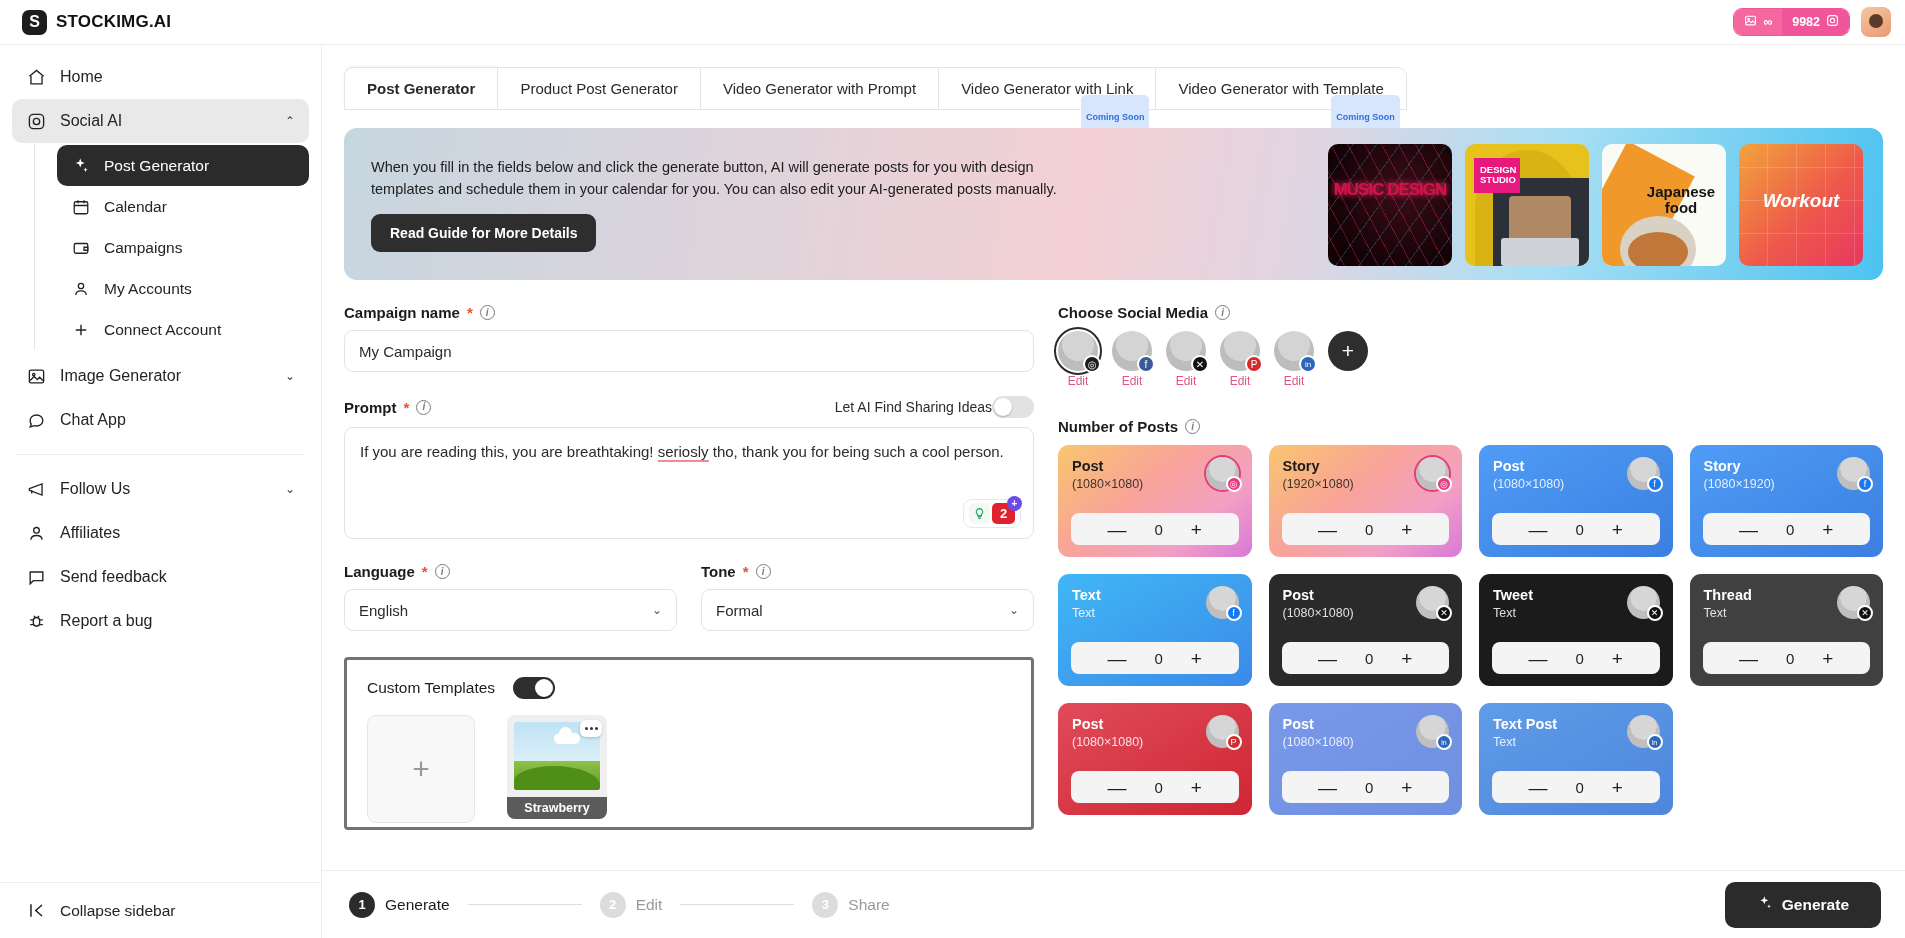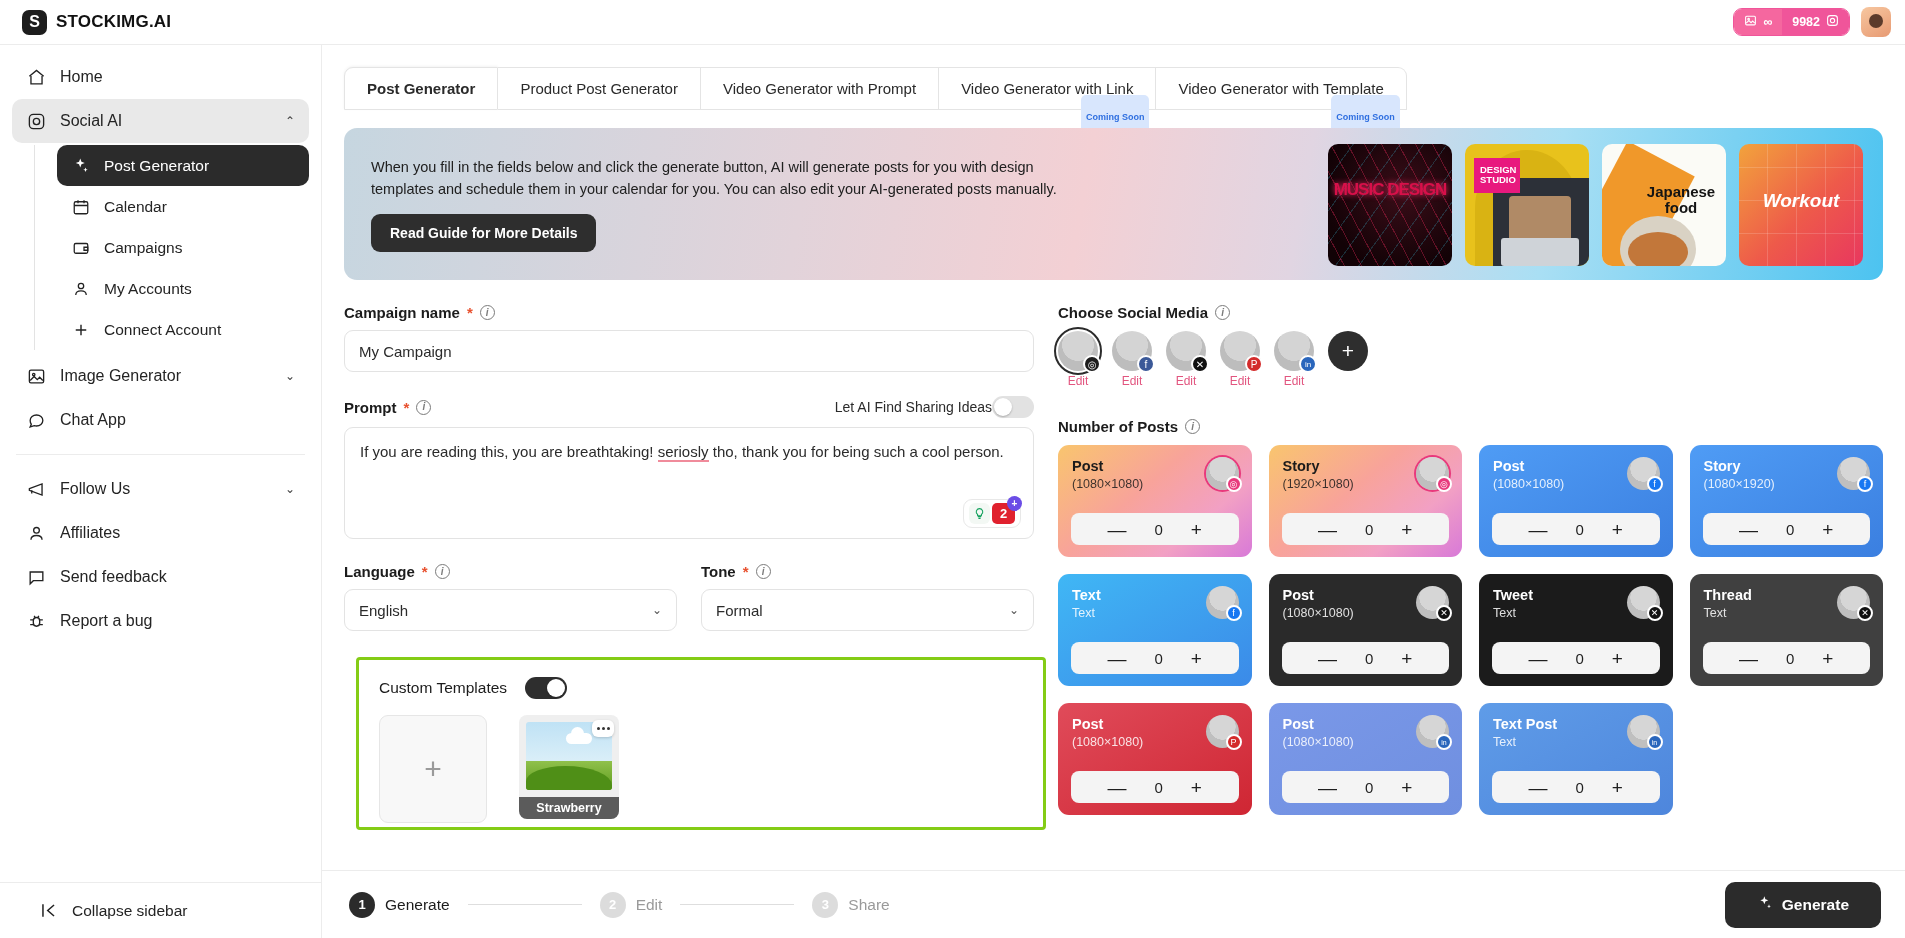--- a/index.html
+++ b/index.html
@@ -65,21 +65,21 @@
   .sub-wrap { padding-left:22px; margin:2px 0 4px 0; border-left:1px solid #e3e3e3; margin-left:22px; }
   .sub-item {
     display:flex; align-items:center; gap:13px;
     height:41px; padding:0 14px; border-radius:10px;
     font-size:15.5px; color:#242424; cursor:pointer;
   }
   .sub-item.selected { background:#2b2b2b; color:#fff; }
   .divider { height:1px; background:#ececec; margin:12px 4px; }
   .side-footer {
     border-top:1px solid #ececec; height:56px; display:flex; align-items:center;
-    padding-left:38px; gap:14px; font-size:15.5px; color:#242424; cursor:pointer;
+    padding-left:26px; gap:14px; font-size:15.5px; color:#242424; cursor:pointer;
   }
   .ico { width:20px; height:20px; display:inline-flex; align-items:center; justify-content:center; flex:none; }
   .ico svg { display:block; }
 
   
   .main {
     position:absolute; left:322px; top:45px; width:1583px; height:893px;
     background:#fff; overflow:hidden;
   }
 
@@ -165,22 +165,22 @@
   .row2 > div { flex:1; }
   .select {
     margin-top:9px; width:100%; height:42px; border:1px solid #e3e3e3; border-radius:9px;
     padding:0 14px; font-size:15px; color:#2b2b2b; background:#fff;
     display:flex; align-items:center; cursor:pointer;
   }
   .select .cv { margin-left:auto; color:#555; font-size:12px; }
 
   
   .ct-box {
-    margin-top:26px; border:3px solid #84cc16; border-radius:4px;
-    padding:17px 20px 20px 20px; width:690px; height:173px; position:relative;margin-left:12px;
+    margin-top:26px; border:3px solid #737373; border-radius:4px;
+    padding:17px 20px 20px 20px; width:690px; height:173px; position:relative;
   }
   .ct-head { display:flex; align-items:center; gap:18px; }
   .ct-head .t { font-size:15.5px; color:#1c1c1c; }
   .ct-items { display:flex; gap:32px; margin-top:16px; }
   .ct-add {
     width:108px; height:108px; border:1px solid #e6e6e6; border-radius:9px; background:#f8f8f8;
     display:flex; align-items:center; justify-content:center; color:#9a9a9a; font-size:30px; cursor:pointer;
   }
   .ct-card { width:100px; height:104px; border-radius:8px; background:#efefef; padding:7px 7px 0 7px; position:relative; cursor:pointer; }
   .ct-thumb { width:86px; height:68px; border-radius:3px; overflow:hidden; position:relative;

